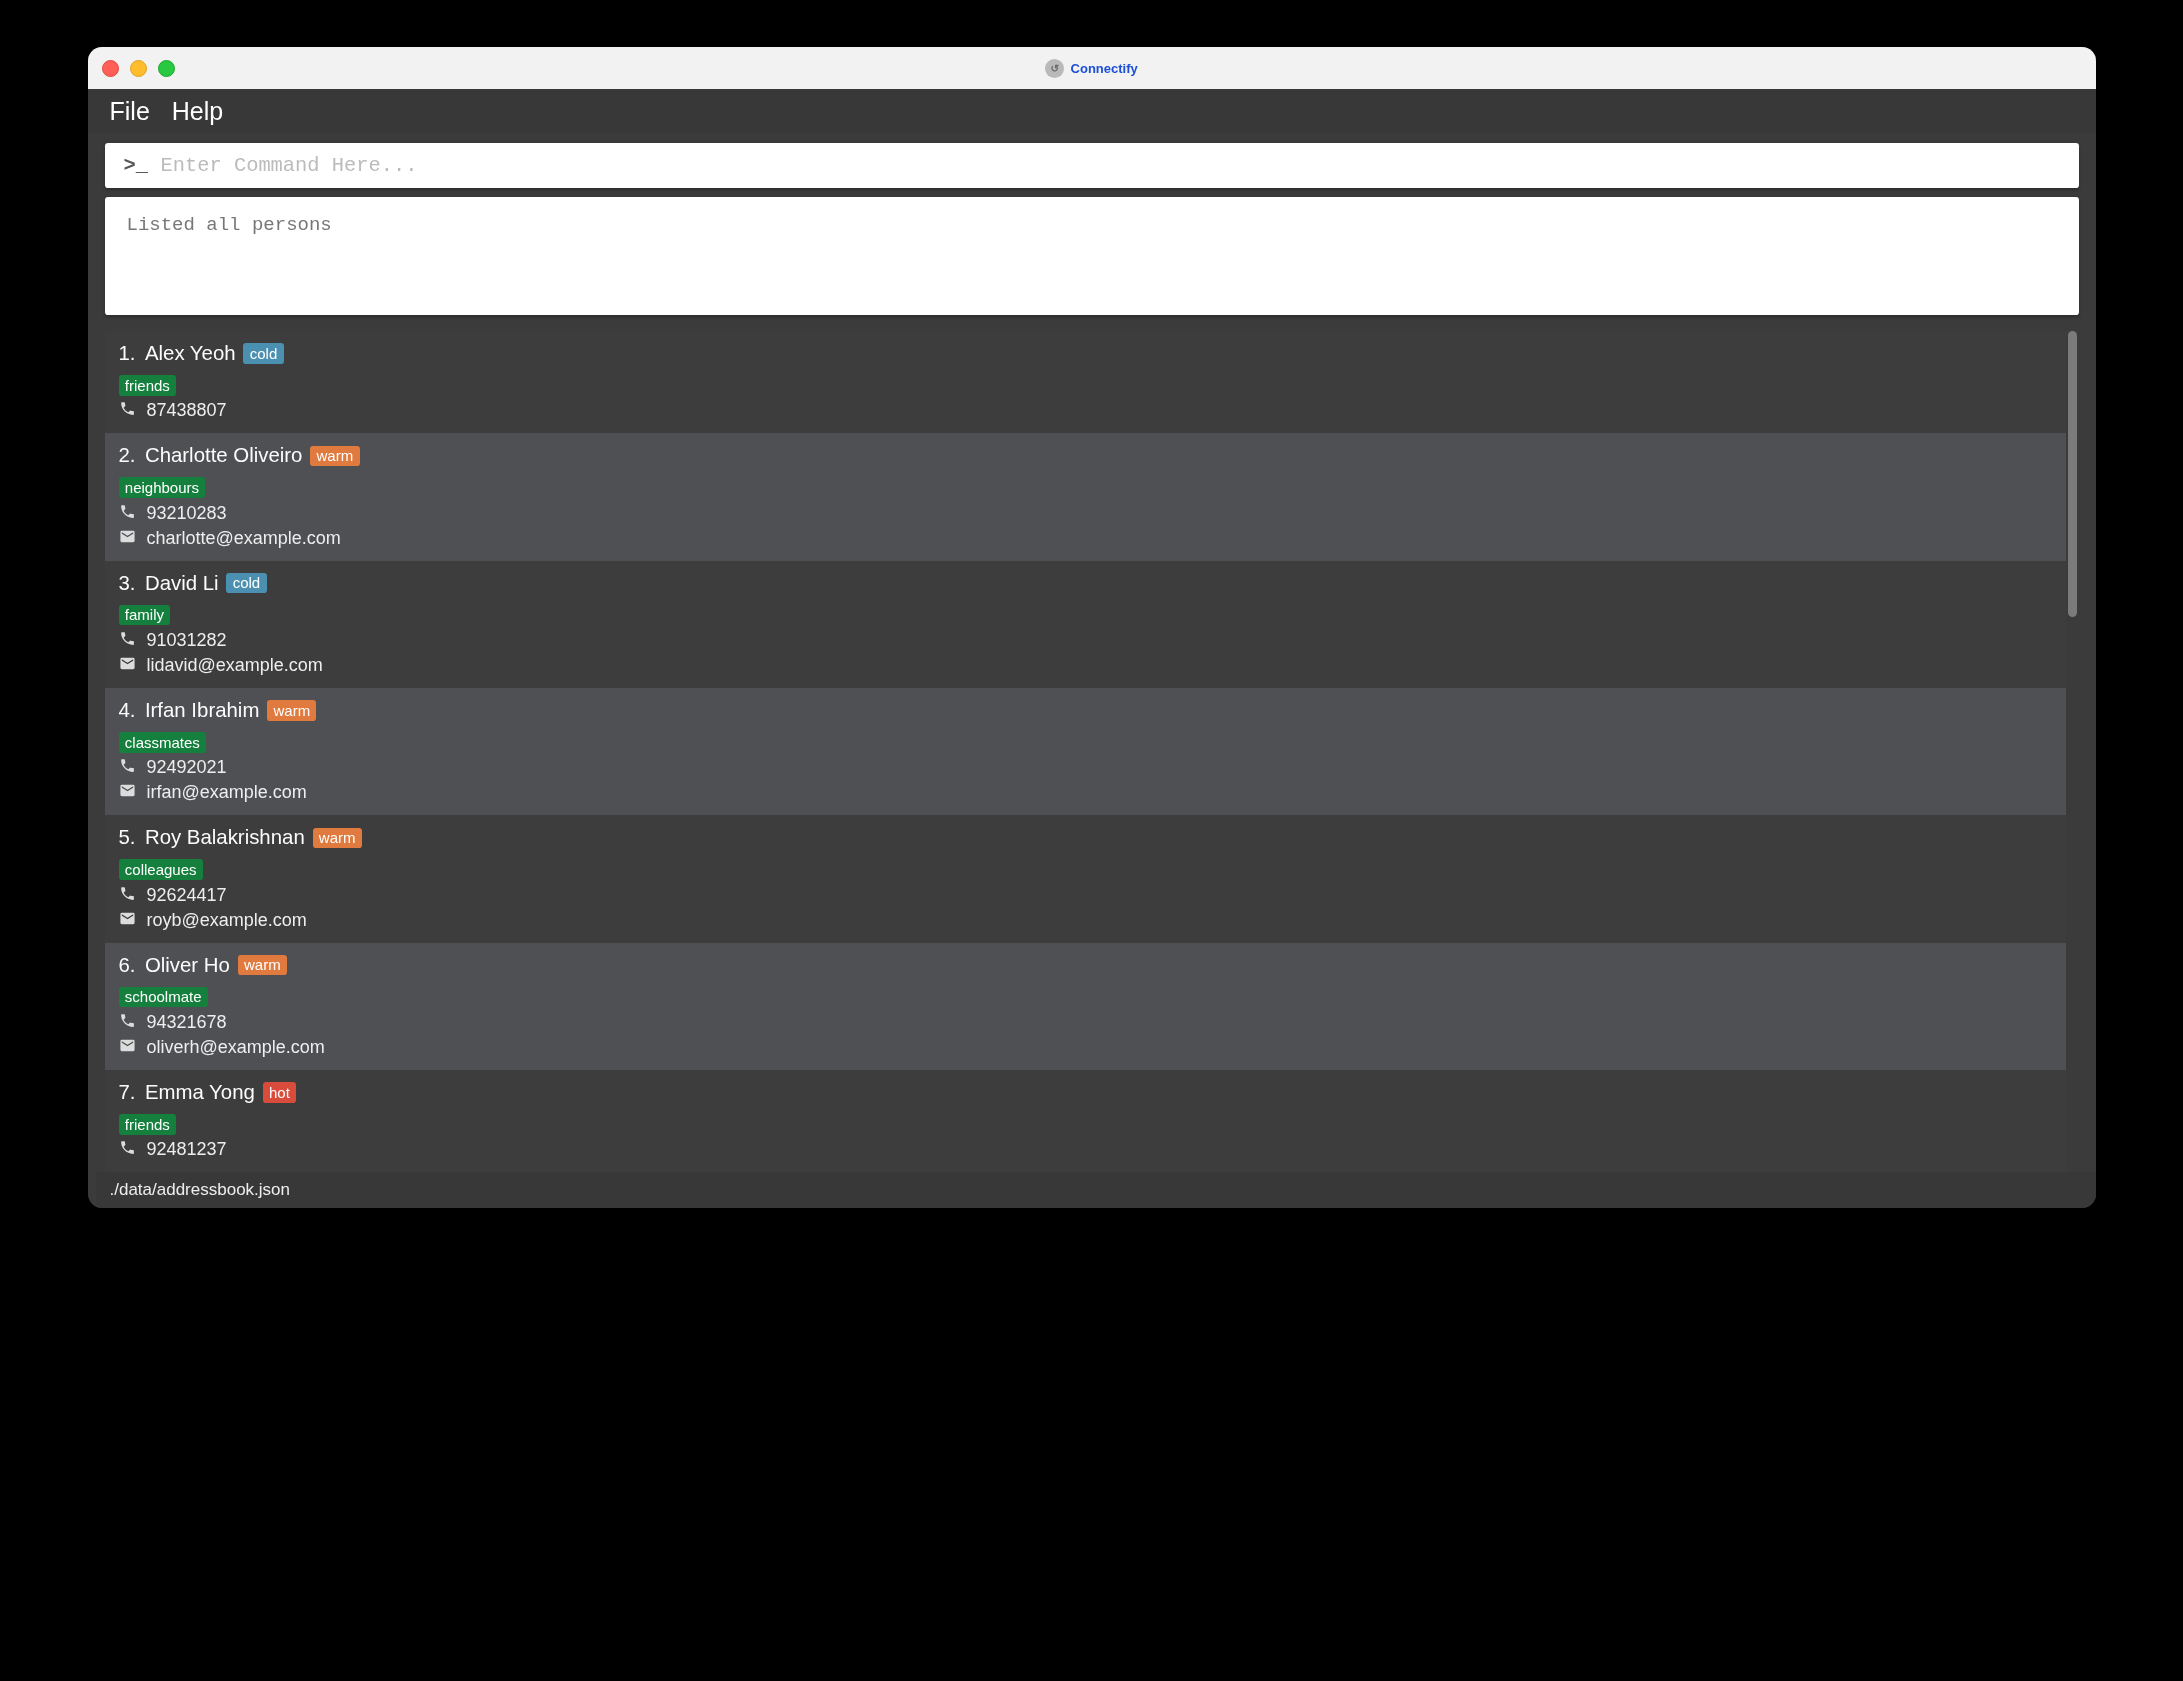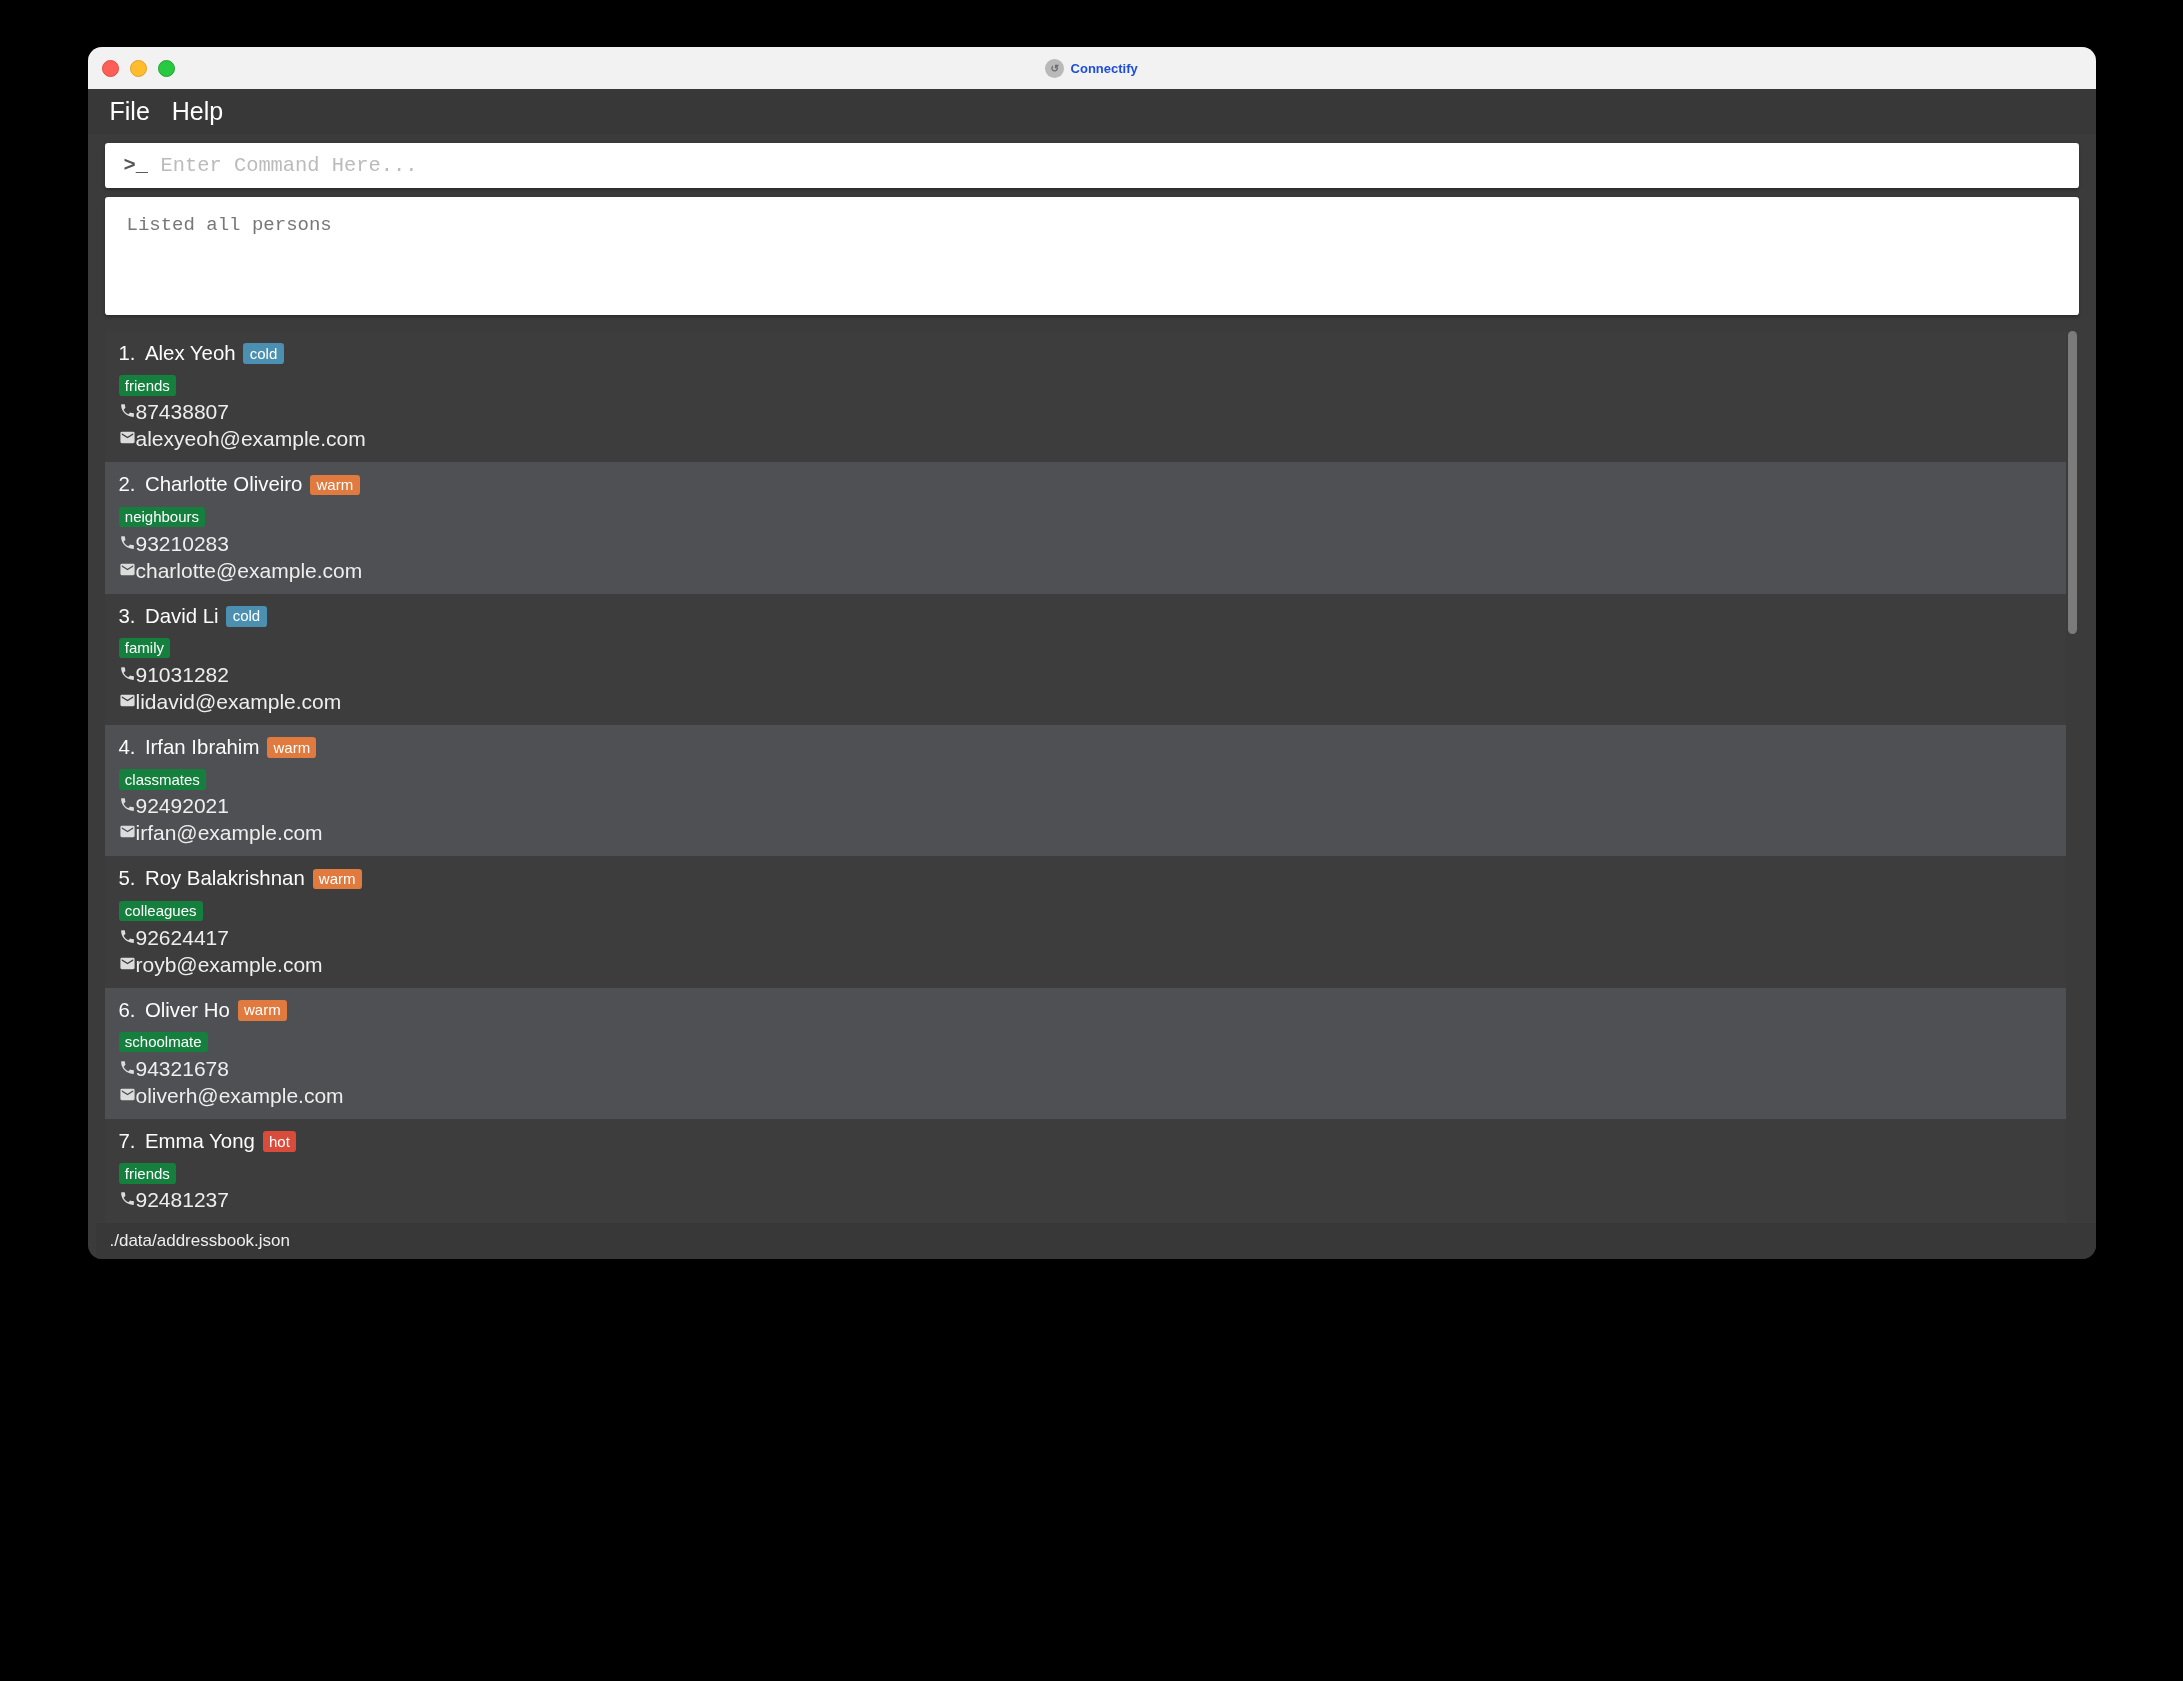--- a/index.html
+++ b/index.html
@@ -120,21 +120,21 @@
     font-size:15px;
     color:#fff;
     line-height:1;
     vertical-align: middle;
   }
   .tag { background:#15803d; margin-top:7px; }
   .status-cold { background:#4b90b0; }
   .status-warm { background:#e07a3f; }
   .status-hot { background:#d94b3a; }
   .tagrow { margin-bottom:4.7px; }
-  .row { display:flex; align-items:flex-end; font-size:21px; color:#eee; margin-top:3.1px; }
+  .row { display:flex; align-items:flex-start; gap:11px; font-size:18px; color:#eee; margin-top:3.1px; }
   .row svg { width:17px; height:17px; fill:#dcdcdc; flex-shrink:0; }
   .scroll-track {
     width:12.5px;
     background:transparent;
     position:relative;
   }
   .scroll-thumb {
     position:absolute; top:0; left:1.6px; right:1.6px;
     height:34%;
     background:#7b7b7b;
@@ -188,26 +188,20 @@
             <span>Alex Yeoh</span>
             <span class="tag-status status-cold">cold</span>
           </div>
           <div class="tagrow"><span class="tag">friends</span></div>
           <div class="row">
             <span><svg viewBox="0 0 24 24">
                 <path d="M6.6 10.8c1.4 2.8 3.8 5.1 6.6 6.6l2.2-2.2c.3-.3.7-.4 1-.2 1.1.4 2.4.6 3.6.6.6 0 1 .4 1 1V20c0 .6-.4 1-1 1C10.6 21 3 13.4 3 4c0-.6.4-1 1-1h3.4c.6 0 1 .4 1 1 0 1.2.2 2.5.6 3.6.1.3 0 .8-.2 1l-2.2 2.2z"></path>
               </svg></span>
             <span>87438807</span>
           </div>
-          <div class="row">
-            <span><svg viewBox="0 0 24 24">
-                <path d="M20 4H4a2 2 0 0 0-2 2v12a2 2 0 0 0 2 2h16a2 2 0 0 0 2-2V6a2 2 0 0 0-2-2zm0 4-8 5-8-5V6l8 5 8-5v2z"></path>
-              </svg></span>
-            <span>alexyeoh@example.com</span>
-          </div>
         </div>
         <div class="person-card even">
           <div class="headline">
             <span class="idx">2.</span>
             <span>Charlotte Oliveiro</span>
             <span class="tag-status status-warm">warm</span>
           </div>
           <div class="tagrow"><span class="tag">neighbours</span></div>
           <div class="row">
             <span><svg viewBox="0 0 24 24">

